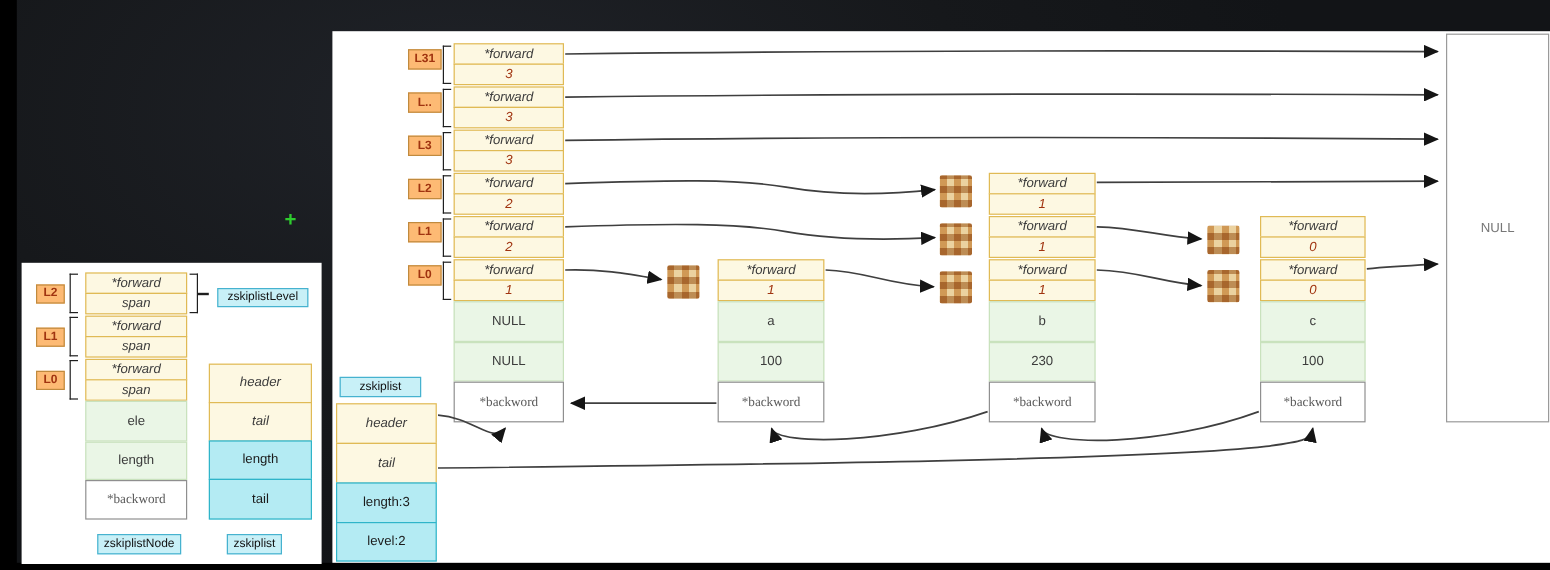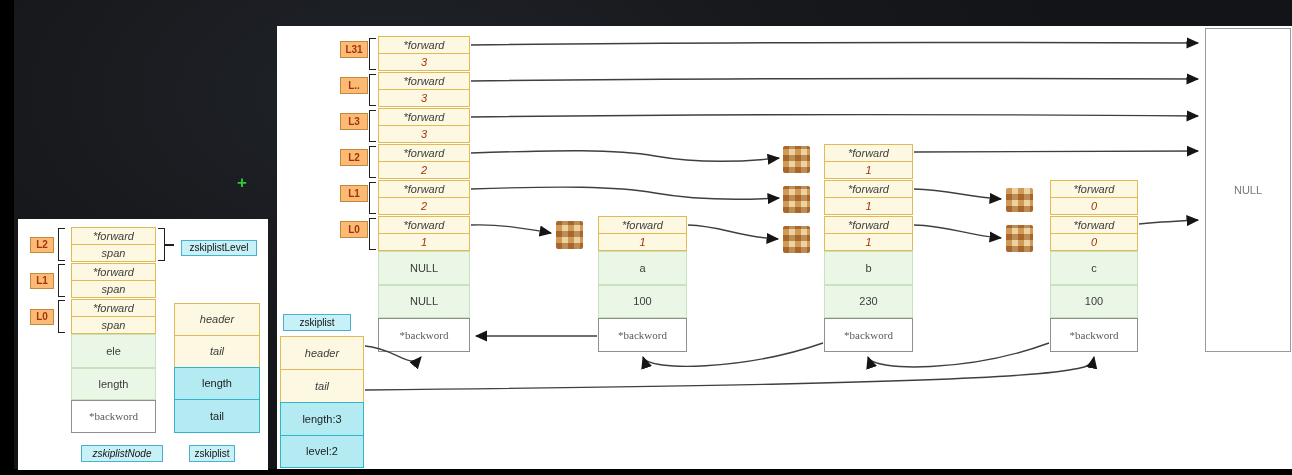--- a/index.html
+++ b/index.html
@@ -127,21 +127,21 @@
 
 <div class="cell y" style="left:71px;top:227px;width:85px;height:18px;">*forward</div>
 <div class="cell y" style="left:71px;top:244px;width:85px;height:18px;">span</div>
 <div class="cell y" style="left:71px;top:263px;width:85px;height:18px;">*forward</div>
 <div class="cell y" style="left:71px;top:280px;width:85px;height:18px;">span</div>
 <div class="cell y" style="left:71px;top:299px;width:85px;height:18px;">*forward</div>
 <div class="cell y" style="left:71px;top:316px;width:85px;height:18px;">span</div>
 <div class="cell g" style="left:71px;top:334px;width:85px;height:34px;">ele</div>
 <div class="cell g" style="left:71px;top:368px;width:85px;height:32px;">length</div>
 <div class="cell w" style="left:71px;top:400px;width:85px;height:33px;">*backword</div>
-<div class="badge" style="left:81px;top:445px;width:82px;height:17px;font-style:italic;">zskiplistNode</div>
+<div class="badge" style="left:81px;top:445px;width:70px;height:17px;">zskiplistNode</div>
 
 <div class="cell y" style="left:174px;top:303px;width:86px;height:33px;">header</div>
 <div class="cell y" style="left:174px;top:335px;width:86px;height:33px;">tail</div>
 <div class="cell cy" style="left:174px;top:367px;width:86px;height:33px;">length</div>
 <div class="cell cy" style="left:174px;top:399px;width:86px;height:34px;">tail</div>
 <div class="badge" style="left:189px;top:445px;width:46px;height:17px;">zskiplist</div>
 
 <svg class="arrows" width="1292" height="475" viewBox="0 0 1292 475">
   <defs>
     <marker id="ah" markerWidth="10" markerHeight="8" refX="8.2" refY="4" orient="auto">

